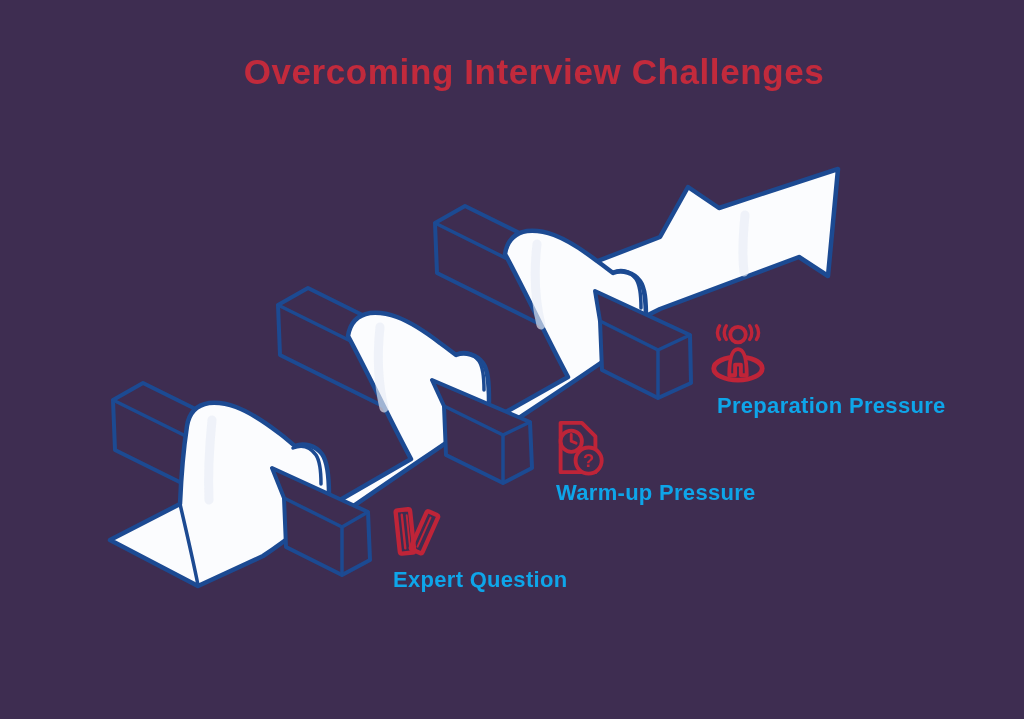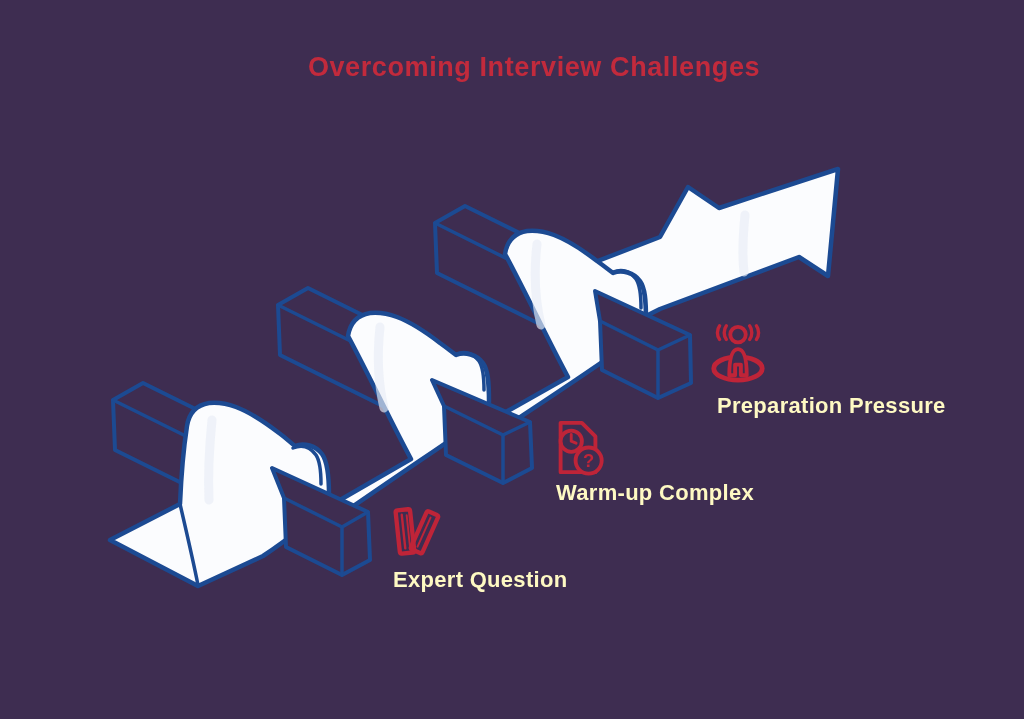--- a/index.html
+++ b/index.html
@@ -4,26 +4,26 @@
 <style>
   html,body{margin:0;padding:0;}
   .canvas{
     position:relative;width:1024px;height:719px;overflow:hidden;
     background:#3e2d51;
     font-family:"Liberation Sans","DejaVu Sans",sans-serif;
   }
   .scene{position:absolute;left:0;top:0;width:1024px;height:719px;}
   .title{
     position:absolute;top:52px;left:534px;transform:translateX(-50%);
-    margin:0;white-space:nowrap;font-size:27px;font-weight:700;
+    margin:0;white-space:nowrap;font-size:35px;font-weight:700;
     letter-spacing:.6px;color:#c22a3c;
   }
   .item-label{
     position:absolute;white-space:nowrap;font-size:22px;font-weight:700;
-    letter-spacing:.3px;color:#fef9c3;
+    letter-spacing:.3px;color:#0ea5e9;
   }
   .label-expert{left:393px;top:567px;}
   .label-warmup{left:556px;top:480px;}
   .label-preparation{left:717px;top:393px;}
   .icon{position:absolute;}
   .icon-books{left:388px;top:502px;}
   .icon-doc{left:549px;top:414px;}
   .icon-person{left:707px;top:316px;}
   
   .bar{fill:#3e2d51;stroke:#1c4a92;stroke-width:4;stroke-linejoin:round;}
@@ -116,21 +116,21 @@
     <path class="red-line" d="M12,9 L34,9 L48,23 L48,60 L12,60 Z" stroke-width="4"></path>
     <g>
       <circle class="red-fill-bg" cx="23" cy="28" r="11" stroke-width="4"></circle>
       <path class="red-line" d="M23,28 L23,21 M23,28 L28,30" stroke-width="3"></path>
     </g>
     <g>
       <circle class="red-fill-bg" cx="41" cy="48" r="13.5" stroke-width="4"></circle>
       <text x="41" y="55" text-anchor="middle" font-size="19" font-weight="bold" fill="#bf2438">?</text>
     </g>
   </svg>
-  <div class="item-label label-warmup">Warm-up Complex</div>
+  <div class="item-label label-warmup">Warm-up Pressure</div>
 
   <svg class="icon icon-person" width="62" height="72" viewBox="0 0 64 74">
     <ellipse class="red-line" cx="32" cy="54" rx="25" ry="12" stroke-width="5"></ellipse>
     <path class="red-fill-bg" d="M23,61 C23,42 26,34 32,34 C38,34 41,42 41,61 L35,61 L35,50 L29,50 L29,61 Z" stroke-width="4"></path>
     <circle class="red-fill-bg" cx="32" cy="19" r="8" stroke-width="4"></circle>
     <path class="red-line" stroke-width="3.5" d="M13,10 C10,14 10,20 13,24 M20,10 C17,14 17,20 20,24"></path>
     <path class="red-line" stroke-width="3.5" d="M51,10 C54,14 54,20 51,24 M44,10 C47,14 47,20 44,24"></path>
   </svg>
   <div class="item-label label-preparation">Preparation Pressure</div>
 

